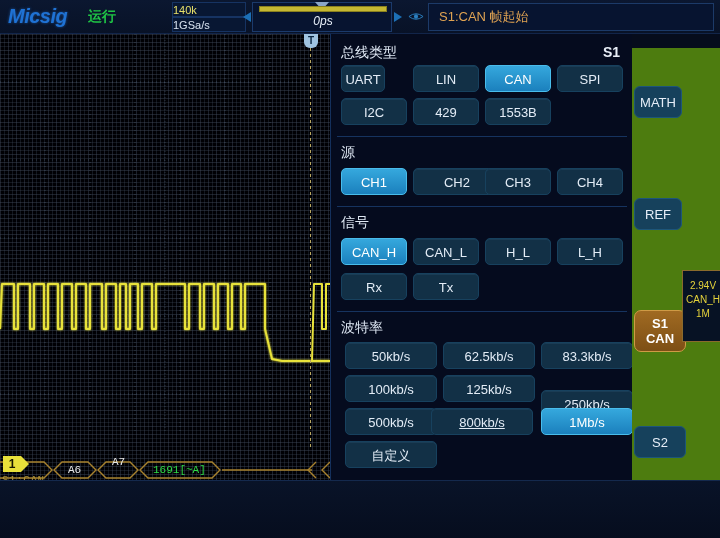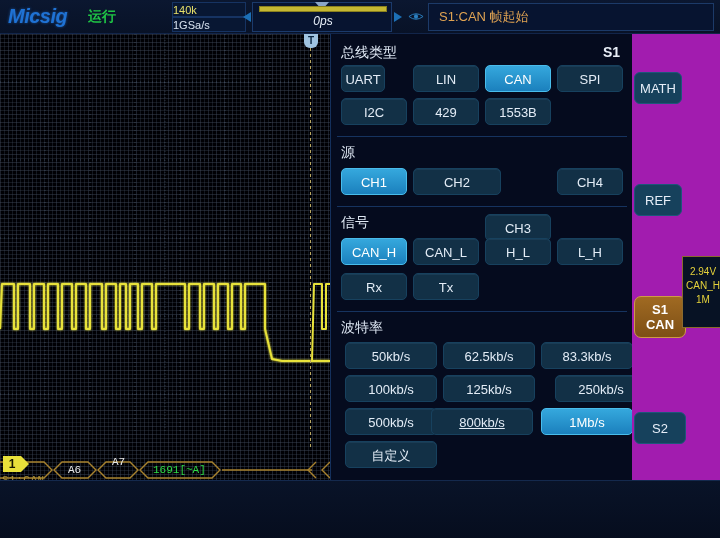--- a/index.html
+++ b/index.html
@@ -169,22 +169,22 @@
     box-shadow: inset 0 1px 0 rgba(90,150,200,.12);
   }
   .btn.sel {
     background: linear-gradient(#35a8dd, #1b80bd);
     color: #ffffff;
     border-color: #49bdec;
   }
 
   
   #rail {
-    position: absolute; left: 632px; top: 34px; width: 88px; height: 446px;
-    background: #a21caf;
+    position: absolute; left: 632px; top: 48px; width: 88px; height: 446px;
+    background: #4d7c0f;
   }
   .rbtn {
     position: absolute; width: 48px; height: 32px;
     border-radius: 6px; background: #16415c; border: 1px solid #1d567a;
     color: #e6eef8; font-size: 13px; text-align: center; line-height: 31px;
   }
   #s1btn {
     position: absolute; left: 2px; top: 262px; width: 52px; height: 42px;
     border-radius: 7px;
     background: linear-gradient(#a06a22, #7d4f15);
@@ -318,40 +318,40 @@
     <div class="btn sel" style="left:154px; top:31px; width:66px;">CAN</div>
     <div class="btn" style="left:226px; top:31px; width:66px;">SPI</div>
     <div class="btn" style="left:10px;  top:64px; width:66px;">I2C</div>
     <div class="btn" style="left:82px;  top:64px; width:66px;">429</div>
     <div class="btn" style="left:154px; top:64px; width:66px;">1553B</div>
     <div class="divider" style="top:102px;"></div>
 
     <div class="sect-title" style="top:110px;">源</div>
     <div class="btn sel" style="left:10px;  top:134px; width:66px;">CH1</div>
     <div class="btn" style="left:82px;  top:134px; width:88px;">CH2</div>
-    <div class="btn" style="left:154px; top:134px; width:66px;margin-top:46px;">CH3</div>
+    <div class="btn" style="left:154px; top:134px; width:66px;">CH3</div>
     <div class="btn" style="left:226px; top:134px; width:66px;">CH4</div>
     <div class="divider" style="top:172px;"></div>
 
     <div class="sect-title" style="top:180px;">信号</div>
     <div class="btn sel" style="left:10px;  top:204px; width:66px;">CAN_H</div>
     <div class="btn" style="left:82px;  top:204px; width:66px;">CAN_L</div>
     <div class="btn" style="left:154px; top:204px; width:66px;">H_L</div>
     <div class="btn" style="left:226px; top:204px; width:66px;">L_H</div>
     <div class="btn" style="left:10px;  top:239px; width:66px;">Rx</div>
     <div class="btn" style="left:82px;  top:239px; width:66px;">Tx</div>
     <div class="divider" style="top:277px;"></div>
 
     <div class="sect-title" style="top:285px;">波特率</div>
     <div class="btn" style="left:14px;  top:308px; width:92px;">50kb/s</div>
     <div class="btn" style="left:112px; top:308px; width:92px;">62.5kb/s</div>
     <div class="btn" style="left:210px; top:308px; width:92px;">83.3kb/s</div>
     <div class="btn" style="left:14px;  top:341px; width:92px;">100kb/s</div>
     <div class="btn" style="left:112px; top:341px; width:92px;">125kb/s</div>
-    <div class="btn" style="left:210px; top:341px; width:92px;margin-left:14px;">250kb/s</div>
+    <div class="btn" style="left:210px; top:356px; width:92px;">250kb/s</div>
     <div class="btn" style="left:14px;  top:374px; width:92px;">500kb/s</div>
     <div class="btn" style="left:100px; top:374px; width:102px;text-decoration:underline;">800kb/s</div>
     <div class="btn sel" style="left:210px; top:374px; width:92px;">1Mb/s</div>
     <div class="btn" style="left:14px;  top:407px; width:92px;">自定义</div>
   </div>
 
   <div id="rail">
     <div class="rbtn" style="left:2px; top:38px;">MATH</div>
     <div class="rbtn" style="left:2px; top:150px;">REF</div>
 

